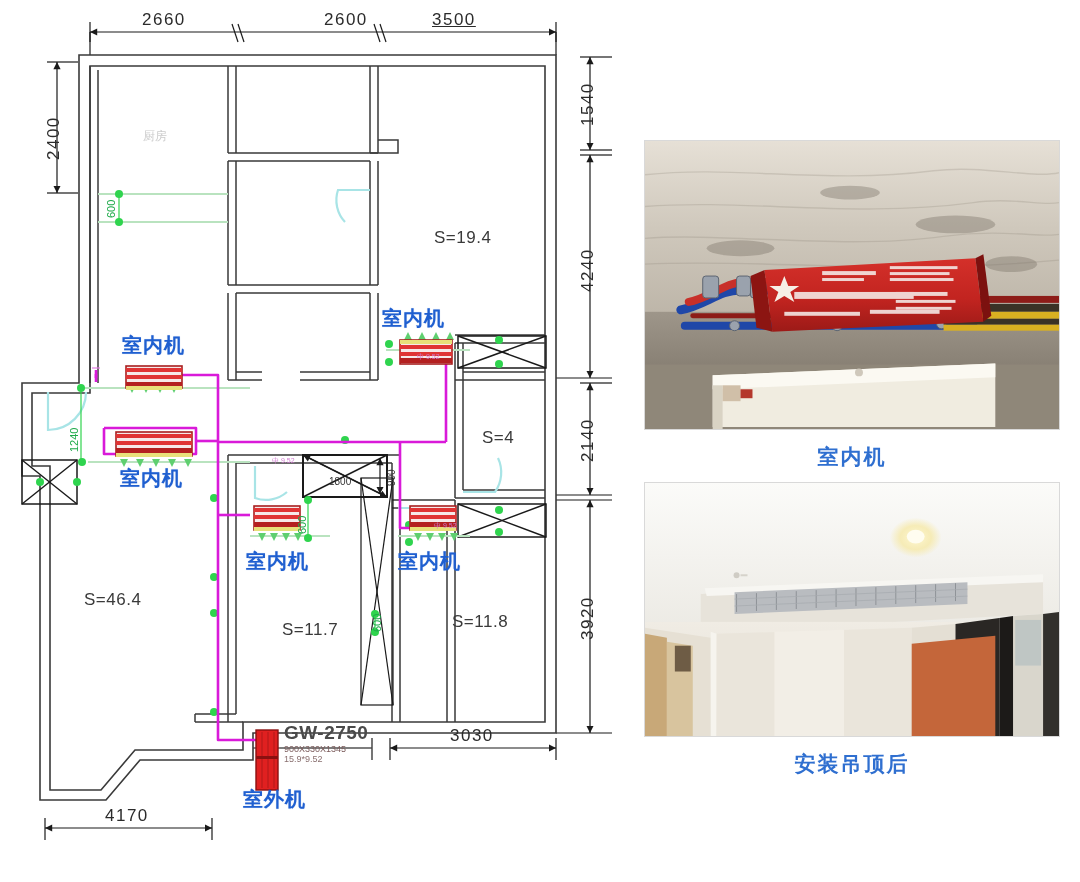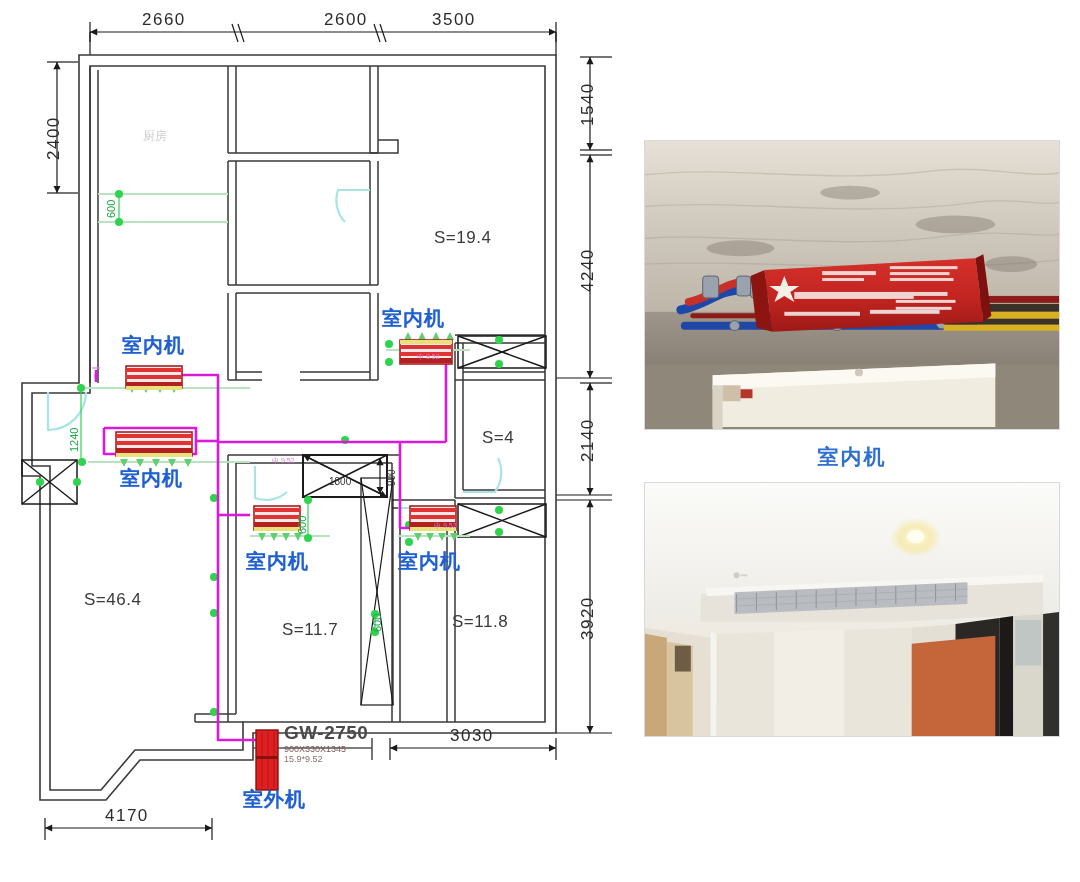--- a/index.html
+++ b/index.html
@@ -465,21 +465,21 @@
         <line x1="375" y1="610" x2="375" y2="636"></line>
       </g>
       <g stroke="#1a1a1a" stroke-width="1.2" fill="none">
         <line x1="303" y1="455" x2="387" y2="497" marker-start="url(#arL)" marker-end="url(#ar)"></line>
         <line x1="380" y1="458" x2="380" y2="494" marker-start="url(#arL)" marker-end="url(#ar)"></line>
       </g>
     </svg>
 
     <div class="dim-text" style="left:142px; top:10px;">2660</div>
     <div class="dim-text" style="left:285px; top:10px;margin-left:39px;">2600</div>
-    <div class="dim-text" style="left:432px; top:10px;">3500</div>
+    <div class="dim-text" style="left:432px; top:10px;text-decoration:underline;">3500</div>
 
     <div class="dim-text vert" style="left:44px; top:160px;">2400</div>
 
     <div class="dim-text vert" style="left:578px; top:126px;">1540</div>
     <div class="dim-text vert" style="left:578px; top:292px;">4240</div>
     <div class="dim-text vert" style="left:578px; top:462px;">2140</div>
     <div class="dim-text vert" style="left:578px; top:640px;">3920</div>
 
     <div class="dim-text" style="left:105px; top:806px;">4170</div>
     <div class="dim-text" style="left:450px; top:726px;text-align:center;">3030</div>
@@ -686,16 +686,17 @@
 
           <polygon points="268,146 312,142 312,255 268,255" fill="#e4dfd4"></polygon>
           <polygon points="312,142 356,136 356,255 312,255" fill="#2a2724"></polygon>
           <polygon points="268,162 352,154 352,255 268,255" fill="#c4663a"></polygon>
           <polygon points="356,136 370,134 370,255 356,255" fill="#1c1a18"></polygon>
           <polygon points="370,134 400,132 400,255 370,255" fill="#d9d6cc"></polygon>
           <polygon points="400,132 416,130 416,255 400,255" fill="#32302c"></polygon>
           <rect x="372" y="138" width="26" height="46" fill="#bfc6c4"></rect>
         </svg>
       </div>
+      <div class="photo-caption">安装吊顶后</div>
     </div>
 
   </div>
 </div>
 
 </body></html>

